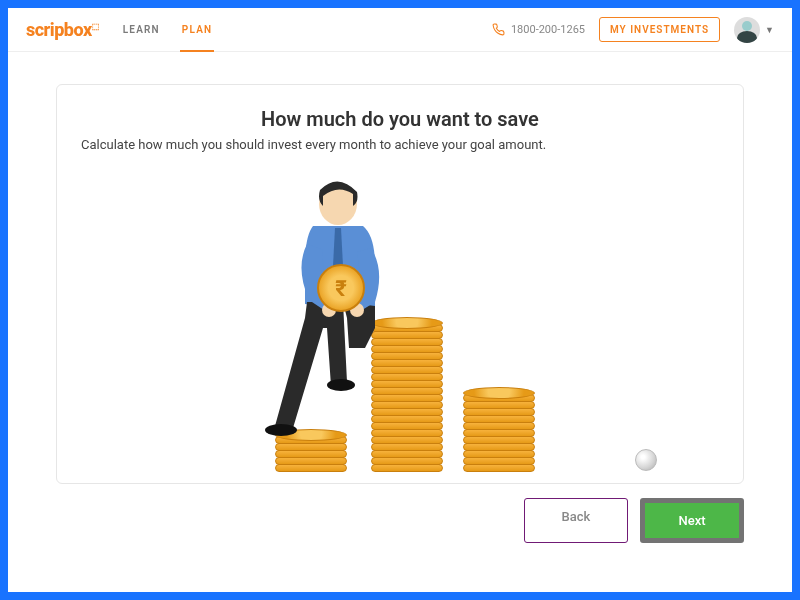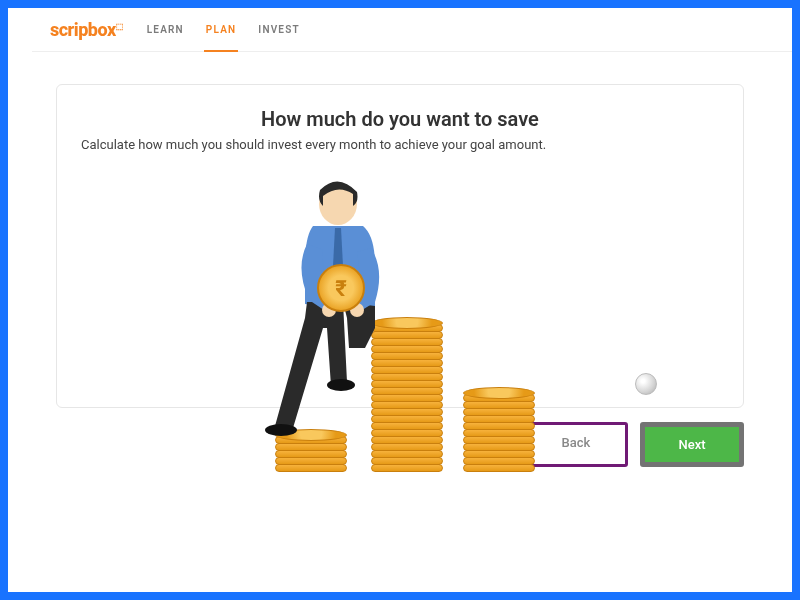--- a/index.html
+++ b/index.html
@@ -1,64 +1,76 @@
 <!DOCTYPE html>
 <html><head>
 <meta charset="utf-8">
 <style>
 * { margin: 0; padding: 0; box-sizing: border-box; }
 body { font-family: -apple-system, BlinkMacSystemFont, "Segoe UI", Roboto, Helvetica, Arial, sans-serif; background: #1873ff; width: 800px; height: 600px; overflow: hidden; }
 .frame { width: 784px; height: 584px; background: #fff; margin: 8px; position: relative; }
-.header { height: 44px; border-bottom: 1px solid #eee; display: flex; align-items: center; padding: 0 18px; margin-left: 24px; }
+.header { height: 44px; border-bottom: 1px solid #eee; display: flex; align-items: center; padding: 0 18px; }
 .logo { font-size: 18px; font-weight: 800; color: #f58220; letter-spacing: -0.5px; }
 .logo sup { font-size: 8px; }
 .nav { display: flex; margin-left: 22px; gap: 18px; align-items: center; height: 100%; }
 .nav-item { font-size: 10px; letter-spacing: 1.2px; font-weight: 600; color: #7b7b7b; position: relative; padding: 0 2px; height: 100%; display: flex; align-items: center; cursor: pointer; }
 .nav-item.active { color: #f58220; }
 .nav-item.active::after { content: ""; position: absolute; left: 0; right: 0; bottom: -1px; height: 2px; background: #f58220; }
 .header-right { margin-left: auto; display: flex; align-items: center; gap: 14px; }
 .phone-wrap { display: flex; align-items: center; gap: 6px; font-size: 11px; color: #888; }
 .my-invest { border: 1px solid #f58220; color: #f58220; font-size: 10px; letter-spacing: 1px; font-weight: 600; padding: 6px 10px; border-radius: 3px; cursor: pointer; }
 .avatar-wrap { display: flex; align-items: center; gap: 5px; cursor: pointer; }
 .avatar { width: 26px; height: 26px; border-radius: 50%; background: #ddd; position: relative; overflow: hidden; }
 .avatar::before { content: ""; position: absolute; width: 10px; height: 10px; background: #9cc; border-radius: 50%; top: 4px; left: 8px; }
 .avatar::after { content: ""; position: absolute; width: 20px; height: 14px; background: #344; border-radius: 50% 50% 0 0; top: 14px; left: 3px; }
 .caret { font-size: 9px; color: #777; }
 
-.card { margin: 32px 48px 12px; border: 1px solid #e6e6e6; border-radius: 6px; padding: 22px 24px 14px; height: 324px; position: relative; }
+.card { margin: 32px 48px 12px; border: 1px solid #e6e6e6; border-radius: 6px; padding: 22px 24px 14px; height: 400px; position: relative; }
 .card h2 { text-align: center; font-size: 20px; font-weight: 600; color: #333; }
 .card p.sub { font-size: 13px; color: #444; margin-top: 6px; }
 
 .illus { position: relative; width: 100%; height: 310px; margin-top: 10px; display: flex; justify-content: center; align-items: flex-end; }
 .stage { position: relative; width: 330px; height: 300px; }
 .coin { width: 100%; height: 8px; background: linear-gradient(#f7b23c,#e69a17); border: 1px solid #c97f0d; border-radius: 6px; margin-top: -1px; }
 .stack { position: absolute; bottom: 0; width: 72px; }
 .stack1 { left: 40px; }
 .stack2 { left: 136px; }
 .stack3 { left: 228px; }
 .topcoin { width: 100%; height: 12px; background: radial-gradient(circle at 50% 30%, #f9c85d 30%, #e69a17 70%); border: 1px solid #c97f0d; border-radius: 50%; margin-bottom: -5px; position: relative; z-index: 2; }
 .man { position: absolute; left: 0; bottom: 34px; width: 180px; height: 260px; z-index: 5; }
 .held-coin { position: absolute; left: 82px; top: 92px; width: 48px; height: 48px; background: radial-gradient(circle, #f9c85d 40%, #e69a17 80%); border: 2px solid #c97f0d; border-radius: 50%; display: flex; align-items: center; justify-content: center; font-size: 22px; color: #c97f0d; font-weight: 700; z-index: 6; }
 .marble { position: absolute; right: 86px; bottom: 12px; width: 22px; height: 22px; border-radius: 50%; background: radial-gradient(circle at 35% 35%, #fff 10%, #d4d4d4 60%, #aaa); border: 1px solid #bbb; }
 
 .buttons { display: flex; justify-content: flex-end; gap: 12px; margin: 14px 48px 0; }
 .btn { min-width: 104px; padding: 10px 22px; border-radius: 3px; font-size: 13px; font-weight: 500; cursor: pointer; text-align: center; }
-.btn-back { background: #fff; border: 3px solid #701a75; color: #888; }
+.btn-back { background: #fff; border: 1px solid #701a75; color: #888; }
 .btn-next { background: #4db748; border: 5px solid #737373; color: #fff; }
 </style>
 </head>
 <body>
 
 <div class="frame">
   <div class="header">
     <div class="logo"><span>scripbox</span><sup>⬚</sup></div>
     <div class="nav">
       <div class="nav-item">LEARN</div>
       <div class="nav-item active">PLAN</div>
-      <div class="nav-item">INVEST</div>
+    </div>
+    <div class="header-right">
+      <div class="phone-wrap">
+        <svg width="13" height="13" viewBox="0 0 24 24" fill="none" stroke="#f58220" stroke-width="2">
+            <path d="M22 16.9v3a2 2 0 0 1-2.2 2 19.8 19.8 0 0 1-8.6-3.1 19.5 19.5 0 0 1-6-6A19.8 19.8 0 0 1 2.1 4.2 2 2 0 0 1 4.1 2h3a2 2 0 0 1 2 1.7c.1.9.3 1.8.6 2.6a2 2 0 0 1-.5 2.1L8 9.6a16 16 0 0 0 6 6l1.2-1.2a2 2 0 0 1 2.1-.5c.8.3 1.7.5 2.6.6a2 2 0 0 1 1.7 2z"></path>
+          </svg>
+        <span>1800-200-1265</span>
+      </div>
+      <div class="my-invest">MY INVESTMENTS</div>
+      <div class="avatar-wrap">
+        <div class="avatar"></div>
+        <span class="caret">▼</span>
+      </div>
     </div>
   </div>
 
   <div class="card">
     <h2>How much do you want to save</h2>
     <p class="sub">Calculate how much you should invest every month to achieve your goal amount.</p>
     <div class="illus">
       <div class="stage">
 
         <svg class="man" viewBox="0 0 180 260">

